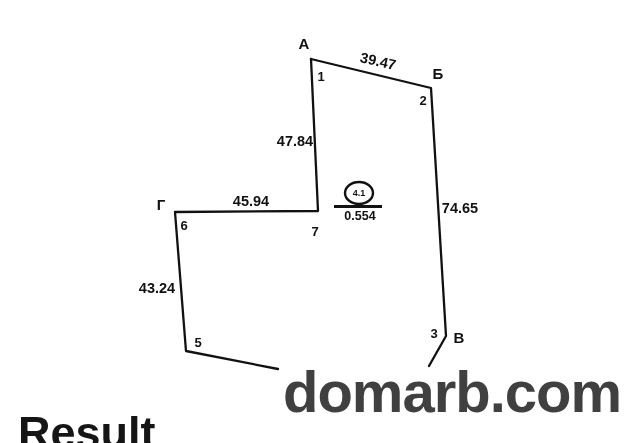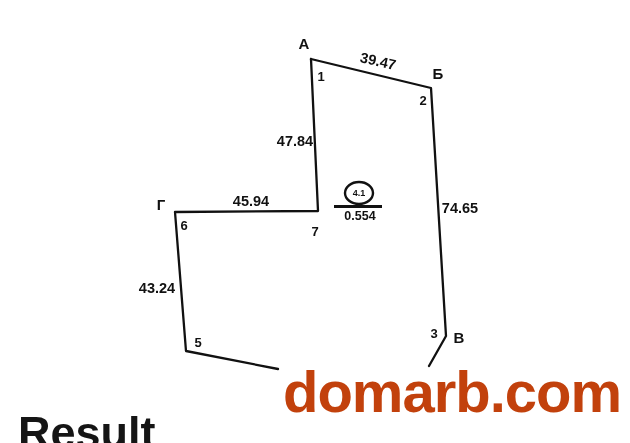--- a/index.html
+++ b/index.html
@@ -13,21 +13,21 @@
     font-weight:bold;fill:#111111;
   }
   .vletter{font-size:15px;}
   .pnum{font-size:13px;}
   .len{font-size:14.5px;}
   .ann-num{font-size:9px;}
   .ann-den{font-size:12.5px;}
   #watermark{
     position:absolute;left:283px;top:360px;
     font-size:58px;font-weight:bold;letter-spacing:-1px;
-    color:#c2410c;white-space:nowrap;line-height:1.1;
+    color:#404040;white-space:nowrap;line-height:1.1;
   }
   #caption{
     position:absolute;left:18px;top:410px;
     font-size:45px;font-weight:bold;color:#151515;
     white-space:nowrap;line-height:1;
   }
 </style>
 </head>
 <body>
 

